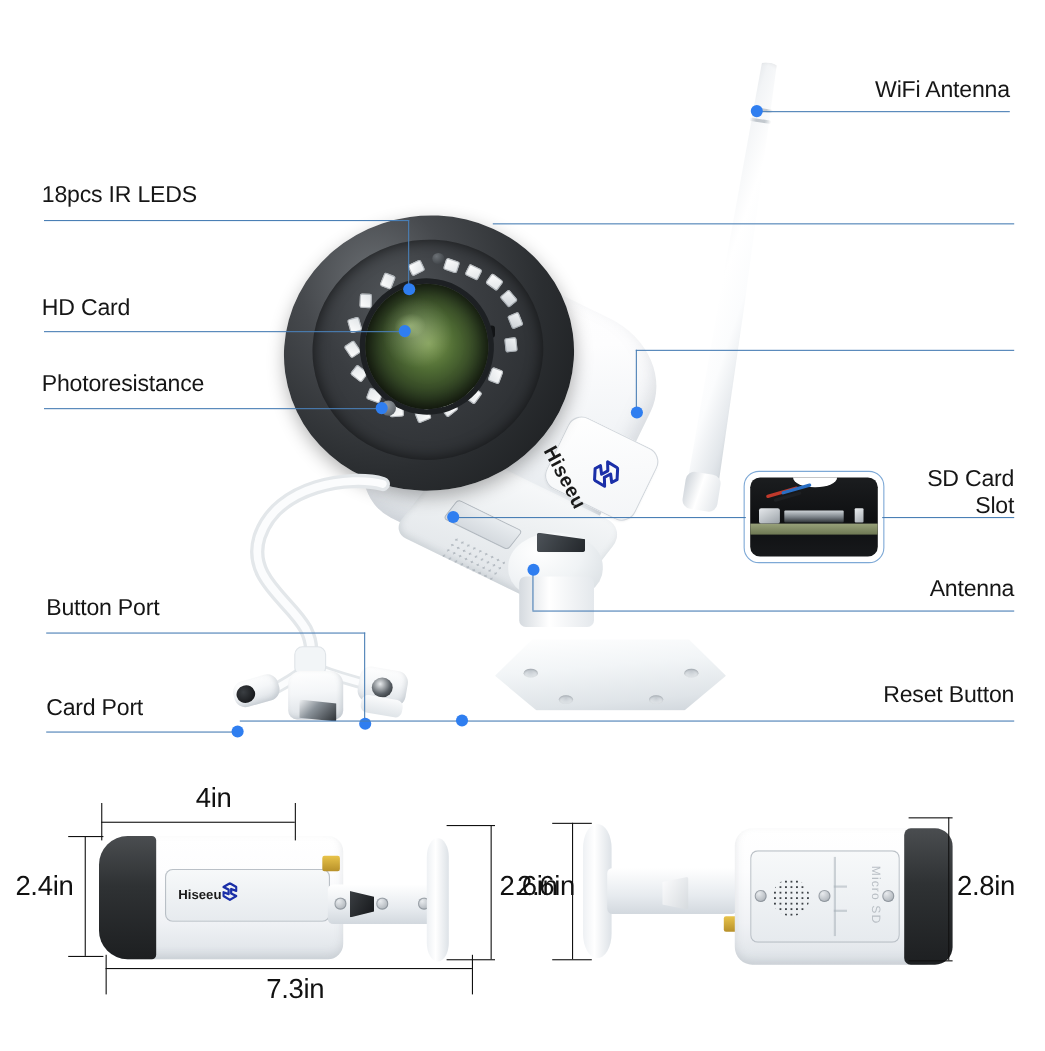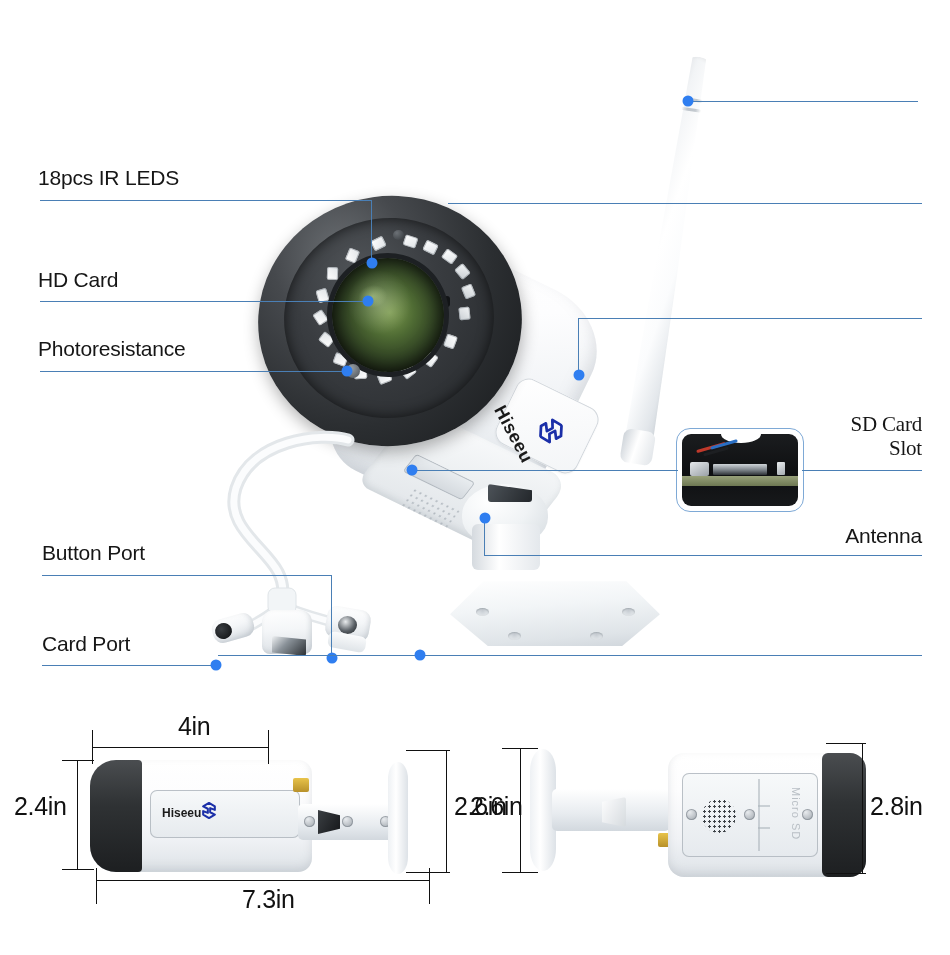--- a/index.html
+++ b/index.html
@@ -467,40 +467,42 @@
 
   <div class="callout-label left" style="left:42px; top:541px;">Button Port</div>
   <div class="leader" style="left:42px; top:575px; width:290px;"></div>
   <div class="leader-v" style="left:331px; top:575px; height:82px;"></div>
   <div class="dot" style="left:332px; top:658px;"></div>
 
   <div class="callout-label left" style="left:42px; top:632px;">Card Port</div>
   <div class="leader" style="left:42px; top:665px; width:172px;"></div>
   <div class="dot" style="left:216px; top:665px;"></div>
 
+  <div class="callout-label right" style="right:32px; top:70px; width:280px;">WiFi Antenna</div>
   <div class="leader" style="left:690px; top:101px; width:228px;"></div>
   <div class="dot" style="left:688px; top:101px;"></div>
 
   <div class="leader" style="left:448px; top:203px; width:474px;"></div>
 
   <div class="leader" style="left:578px; top:318px; width:344px;"></div>
   <div class="leader-v" style="left:578px; top:318px; height:56px;"></div>
   <div class="dot" style="left:579px; top:375px;"></div>
 
-  <div class="callout-label right" style="right:28px; top:413px; width:240px;font-family:Liberation Serif, serif;">SD Card
+  <div class="callout-label right" style="right:28px; top:424px; width:240px;">SD Card
 Slot</div>
   <div class="leader" style="left:410px; top:470px; width:268px;"></div>
   <div class="leader" style="left:802px; top:470px; width:120px;"></div>
   <div class="dot" style="left:412px; top:470px;"></div>
 
   <div class="callout-label right" style="right:28px; top:524px; width:240px;">Antenna</div>
   <div class="leader-v" style="left:484px; top:518px; height:37px;"></div>
   <div class="leader" style="left:484px; top:555px; width:438px;"></div>
   <div class="dot" style="left:485px; top:518px;"></div>
 
+  <div class="callout-label right" style="right:28px; top:620px; width:260px;">Reset Button</div>
   <div class="leader" style="left:218px; top:655px; width:704px;"></div>
   <div class="dot" style="left:420px; top:655px;"></div>
 
   <div class="mini" id="sideView" style="left:90px; top:752px; width:350px; height:130px;">
     <div class="body" style="left:0; top:8px; width:222px; height:112px; border-radius:26px 14px 14px 26px;"></div>
     <div class="front-cap" style="left:0; top:8px; width:52px; height:112px; border-radius:26px 4px 4px 26px;"></div>
     <div class="panel" style="left:60px; top:38px; width:150px; height:48px;"></div>
     <div class="logo-sm" style="left:72px; top:54px;">Hiseeu</div>
     <div style="position:absolute; left:112px; top:50px; width:14px; height:17px;">
       <svg viewBox="0 0 24 28" width="14" height="17" aria-hidden="true">

